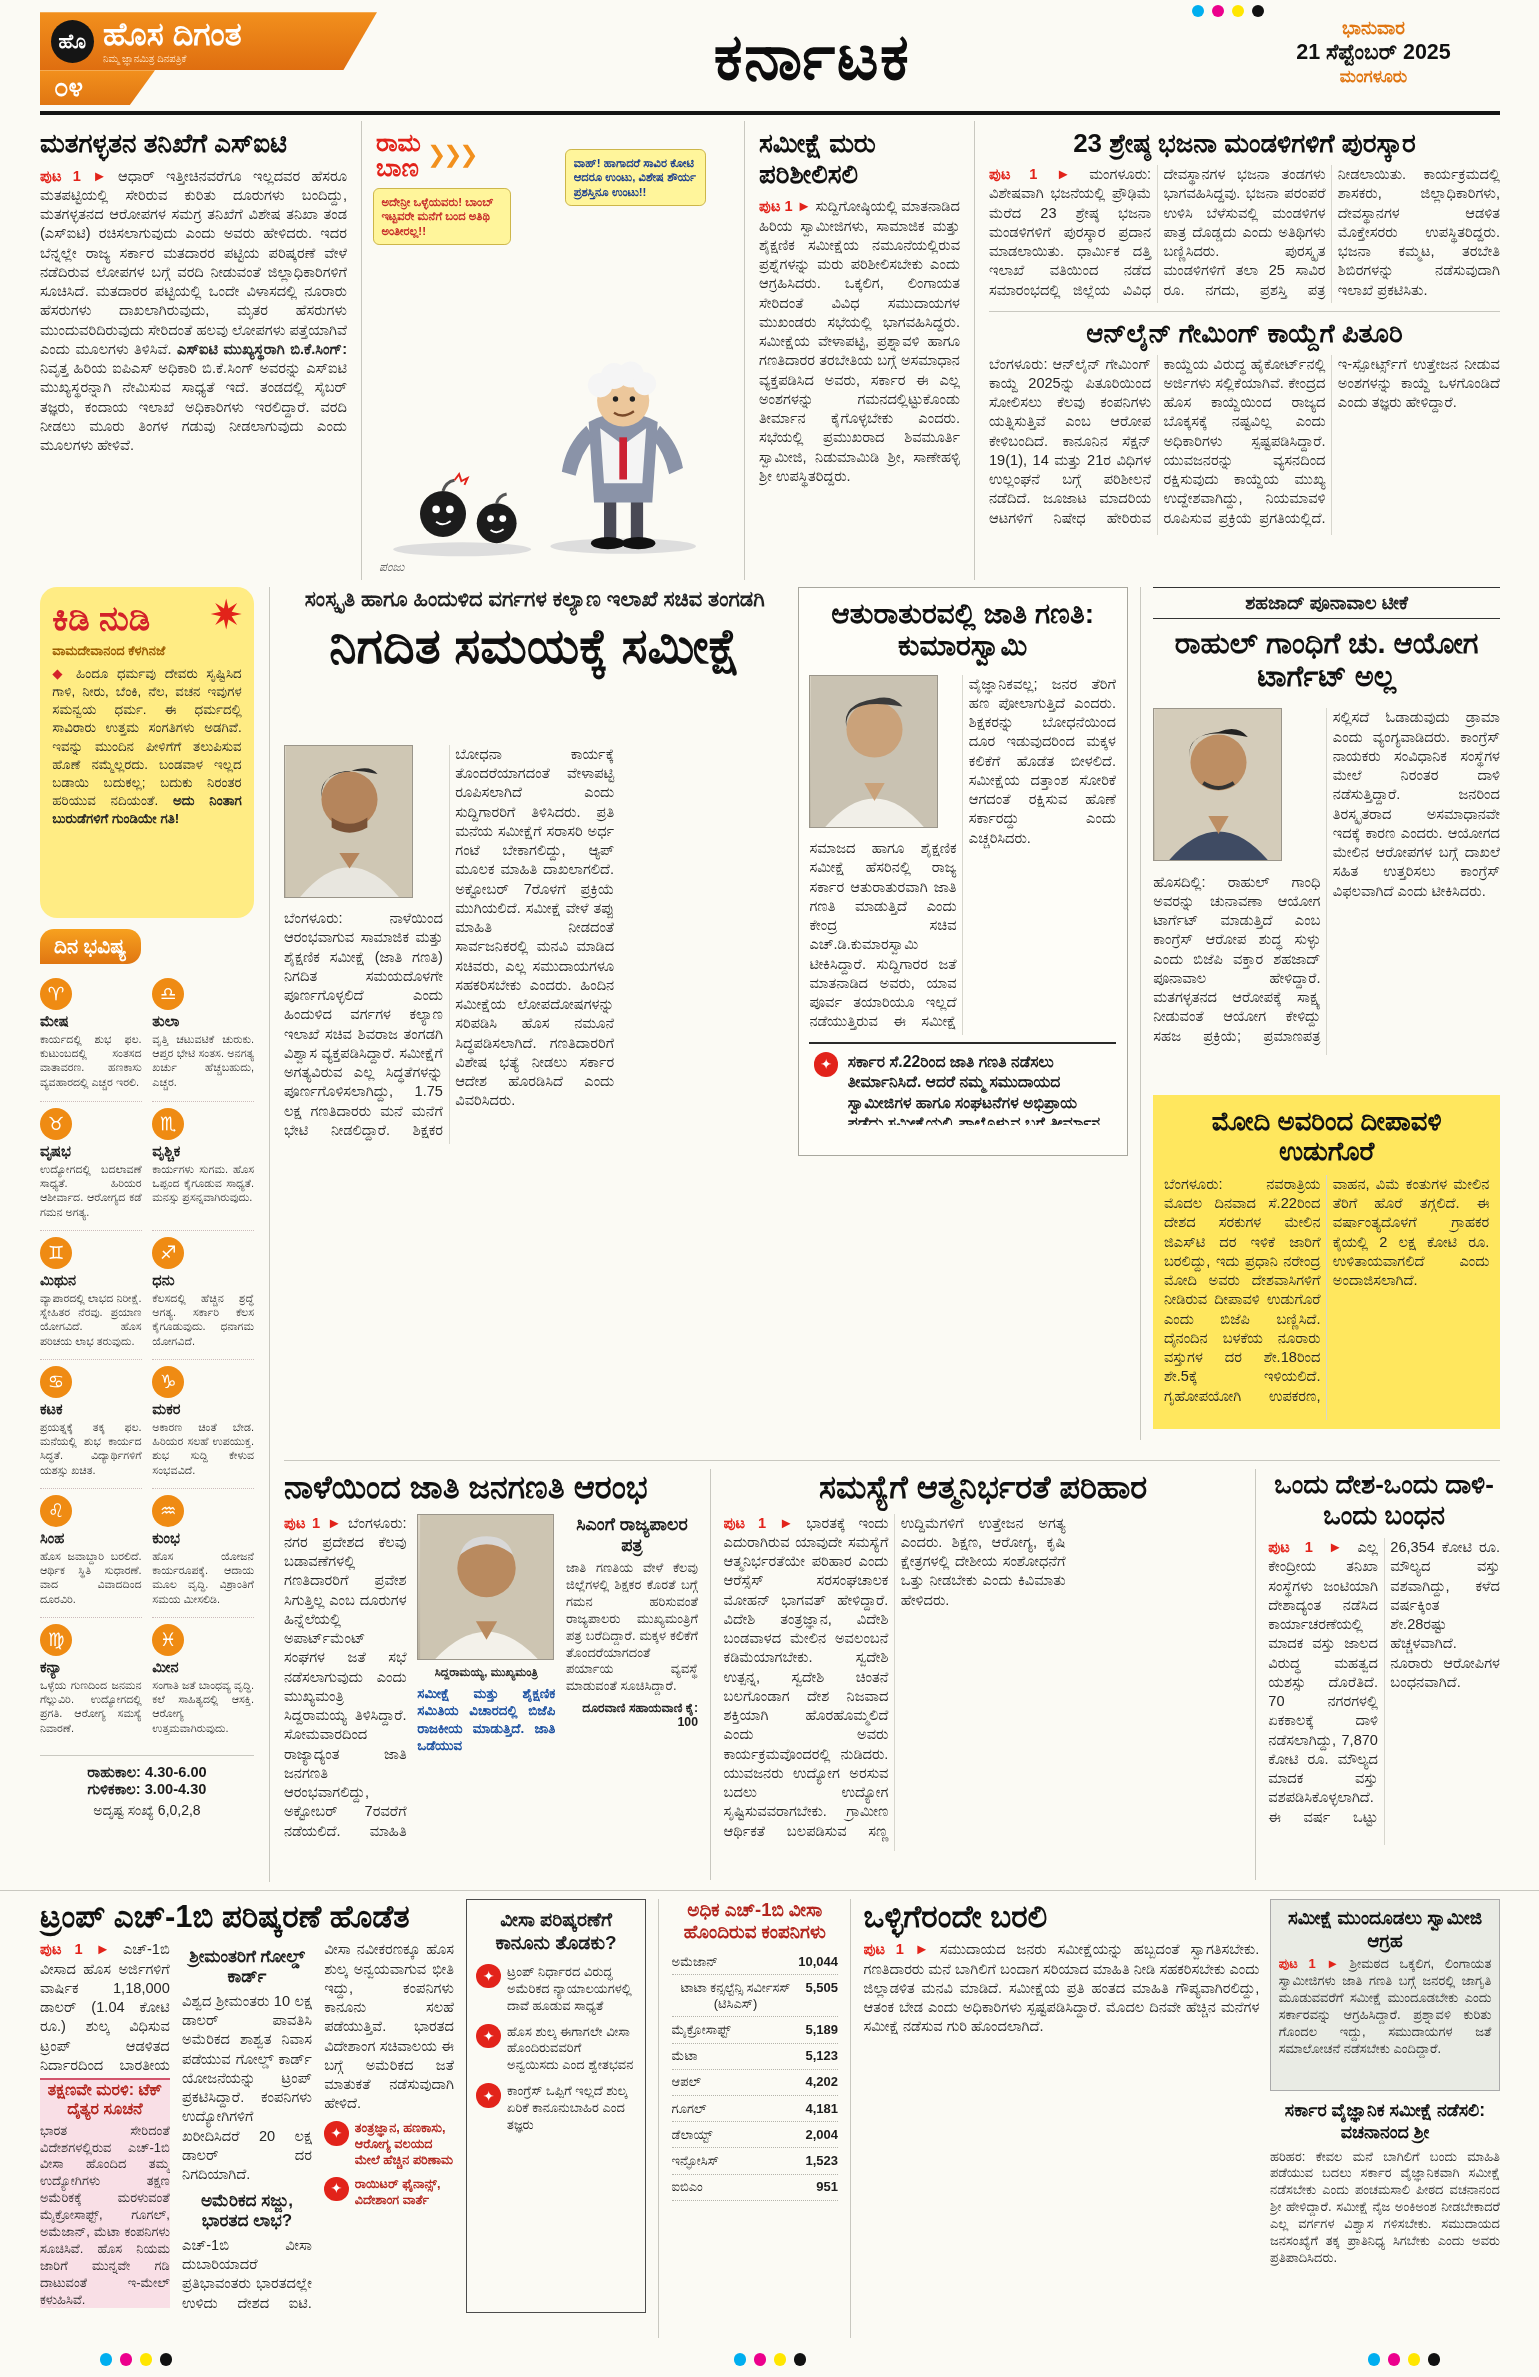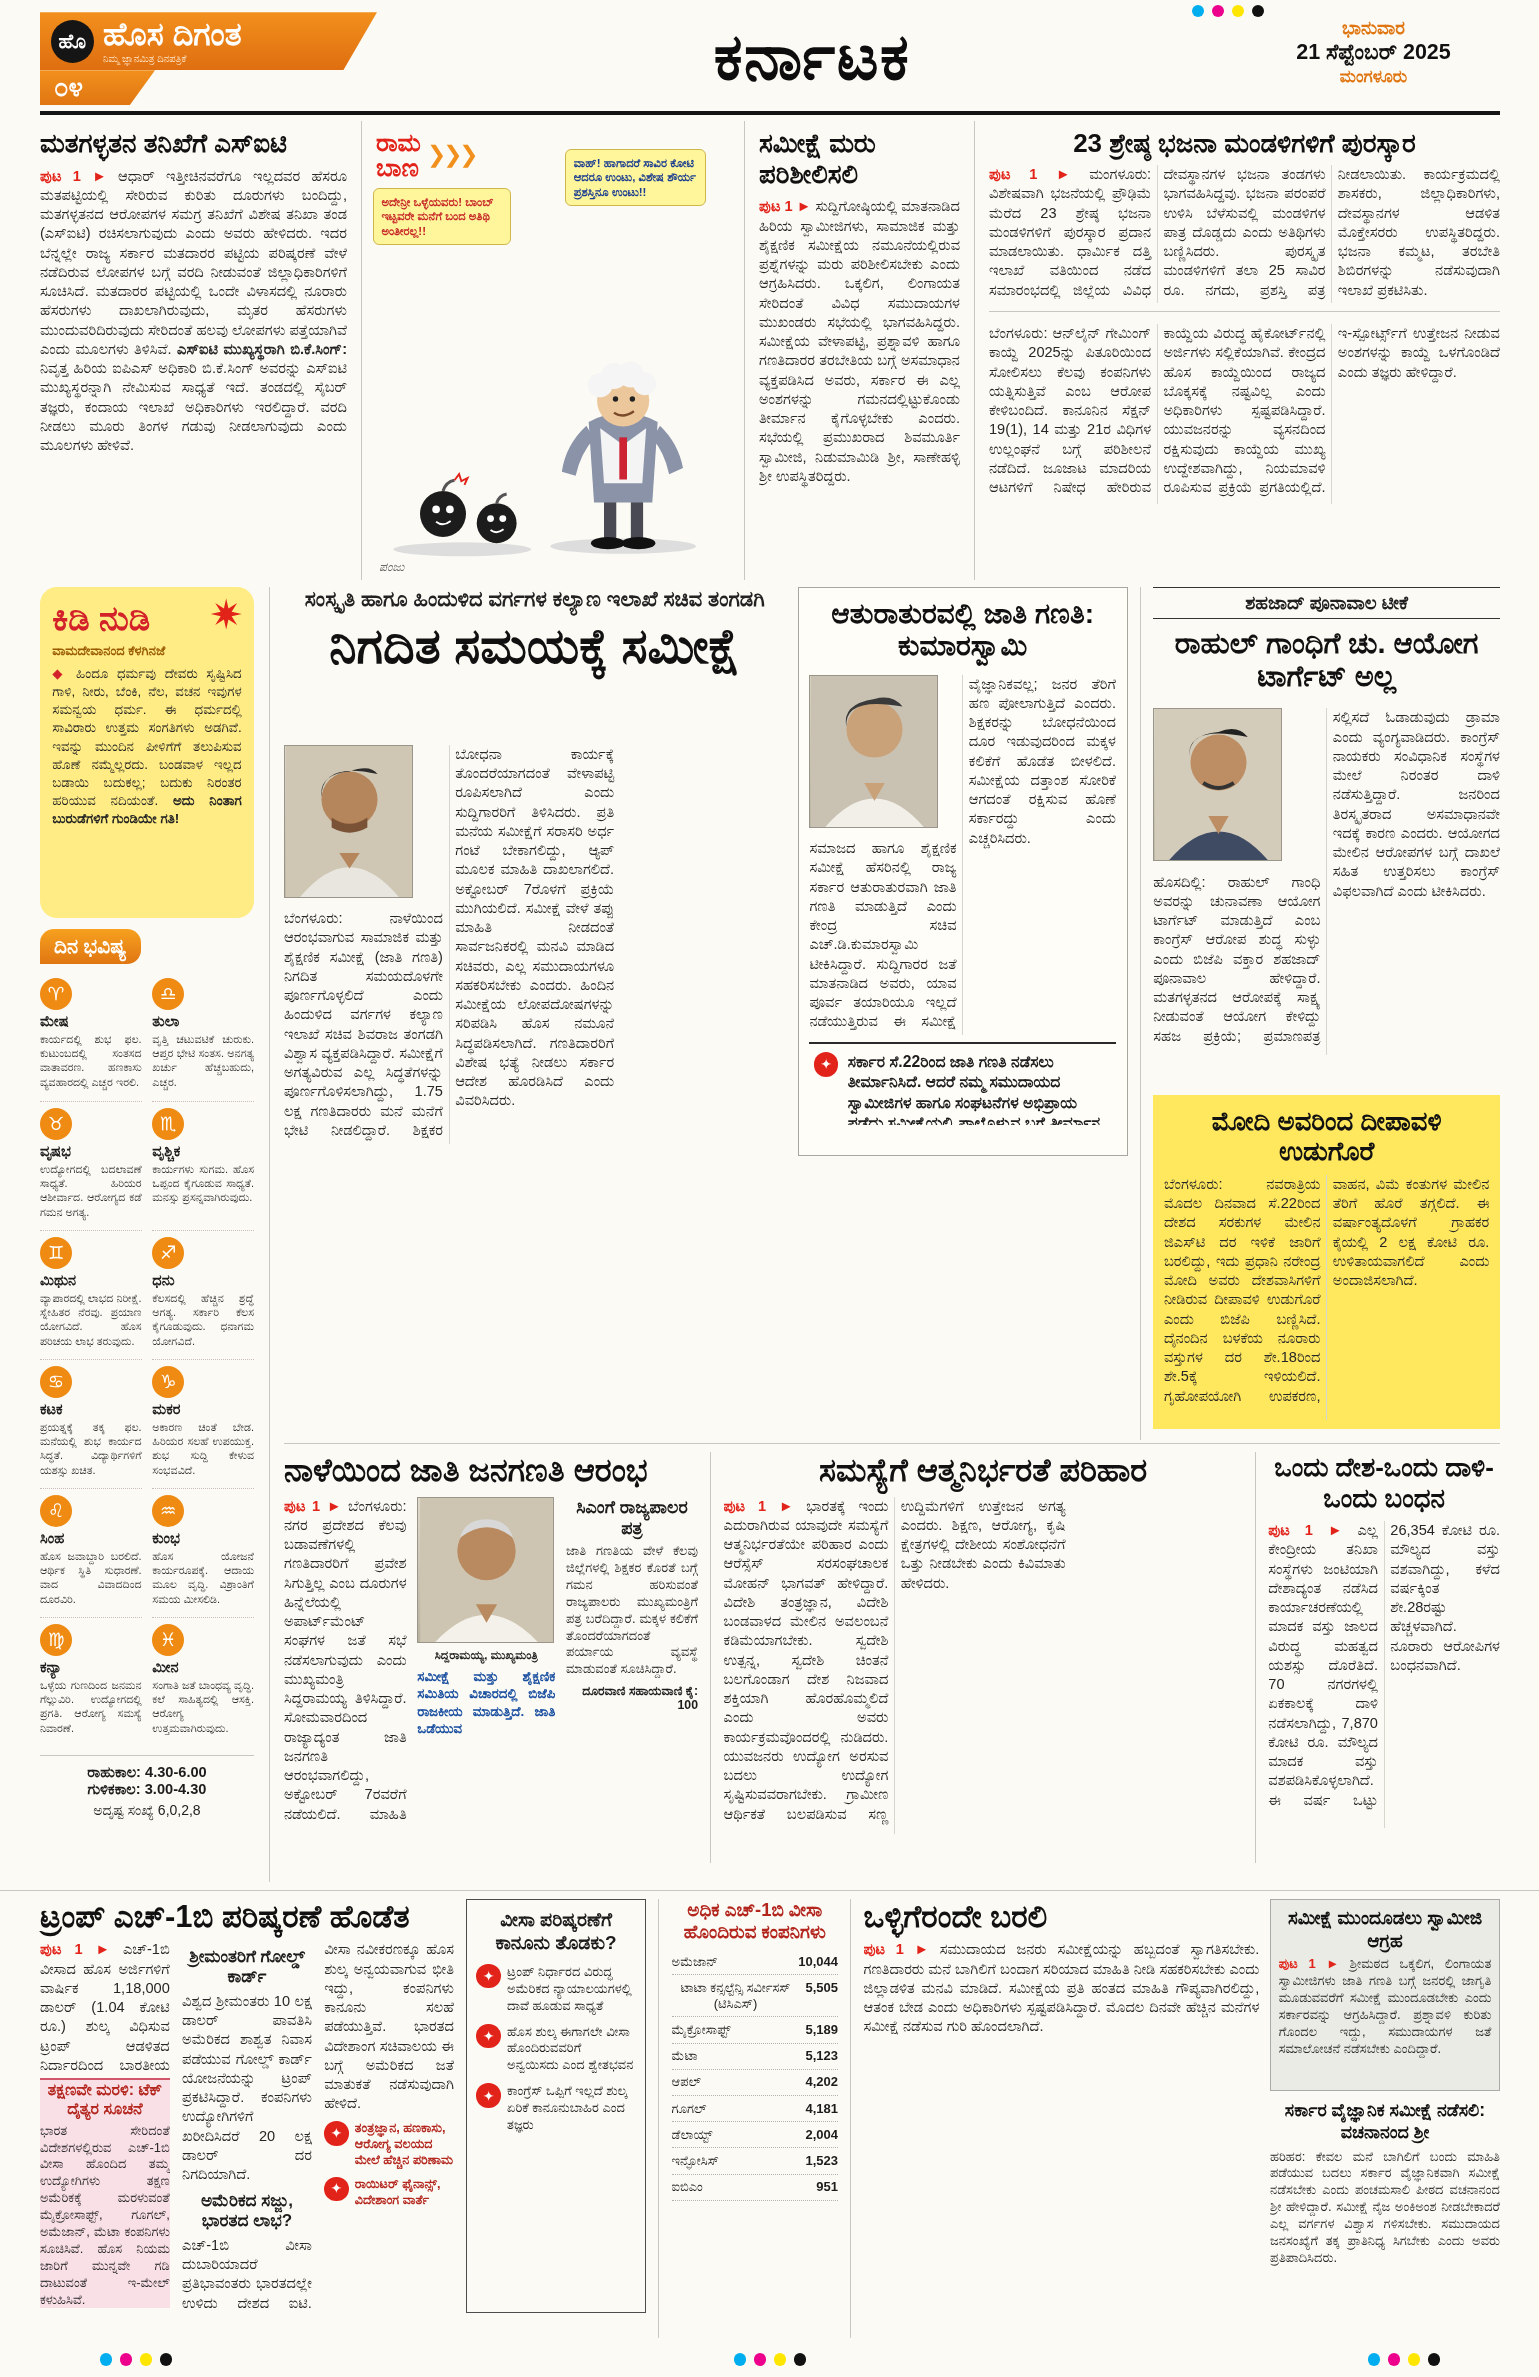--- a/index.html
+++ b/index.html
@@ -118,21 +118,21 @@
   .rail-kicker { border-top:1.5px solid #333; border-bottom:1.5px solid #333; text-align:center;
     font-weight:bold; font-size:18.4px; padding:3.8px 0; color:#202020; }
   .rahul .hl-lg { font-size:29px; text-align:center; margin:7.7px 0; height:74px; overflow:hidden; }
   .rahul-body { height:347px; overflow:hidden; }
   .deepavali { background:#ffe75e; margin-top:10.7px; padding:10.7px; height:334px; overflow:hidden; }
   .deepavali .hl-md { text-align:center; margin-bottom:7.7px; }
   .deepavali-body { height:245px; overflow:hidden; }
 
   
   .region-b { display:grid; grid-template-columns:414px 1fr 245px; gap:12.3px; height:420px;
-    border-top:0.8px solid #c9c8c0; margin-top:3px; padding-top:7.7px; overflow:hidden; }
+    border-top:0.8px solid #c9c8c0; margin-top:20px; padding-top:7.7px; overflow:hidden; }
   .region-b > * + * { border-left:0.8px solid #c9c8c0; padding-left:12.3px; }
   .census-cols { display:flex; gap:10.7px; margin-top:7.7px; height:330px; overflow:hidden; }
   .census-c1 { flex:1; overflow:hidden; }
   .census-c2 { width:138px; flex:none; }
   .census-c3 { width:132px; flex:none; overflow:hidden; }
   .photo-caption { font-size:11.5px; font-weight:bold; text-align:center; margin-top:3.1px; }
   .blue-quote { color:#1a4fa0; font-weight:bold; font-size:13.4px; line-height:1.3; margin-top:6.1px; text-align:justify; }
   .sub-head { font-weight:bold; font-size:17.6px; text-align:center; margin-bottom:4.6px; }
   .helpline { text-align:right; font-weight:bold; font-size:12.3px; margin-top:6.1px; }
   .atma-body { height:337px; overflow:hidden; margin-top:7.7px; }
@@ -274,20 +274,21 @@
       <article>
         <h2 class="hl-md center">23 ಶ್ರೇಷ್ಠ ಭಜನಾ ಮಂಡಳಿಗಳಿಗೆ ಪುರಸ್ಕಾರ</h2>
         <div class="ts-right-sub">
           <div class="body-sm cols3">
             <span class="lead-marker">ಪುಟ 1 ►</span>
             <span>ಮಂಗಳೂರು: ವಿಶೇಷವಾಗಿ ಭಜನೆಯಲ್ಲಿ ಪ್ರೌಢಿಮೆ ಮೆರೆದ 23 ಶ್ರೇಷ್ಠ ಭಜನಾ ಮಂಡಳಿಗಳಿಗೆ ಪುರಸ್ಕಾರ ಪ್ರದಾನ ಮಾಡಲಾಯಿತು. ಧಾರ್ಮಿಕ ದತ್ತಿ ಇಲಾಖೆ ವತಿಯಿಂದ ನಡೆದ ಸಮಾರಂಭದಲ್ಲಿ ಜಿಲ್ಲೆಯ ವಿವಿಧ ದೇವಸ್ಥಾನಗಳ ಭಜನಾ ತಂಡಗಳು ಭಾಗವಹಿಸಿದ್ದವು. ಭಜನಾ ಪರಂಪರೆ ಉಳಿಸಿ ಬೆಳೆಸುವಲ್ಲಿ ಮಂಡಳಿಗಳ ಪಾತ್ರ ದೊಡ್ಡದು ಎಂದು ಅತಿಥಿಗಳು ಬಣ್ಣಿಸಿದರು. ಪುರಸ್ಕೃತ ಮಂಡಳಿಗಳಿಗೆ ತಲಾ 25 ಸಾವಿರ ರೂ. ನಗದು, ಪ್ರಶಸ್ತಿ ಪತ್ರ ನೀಡಲಾಯಿತು. ಕಾರ್ಯಕ್ರಮದಲ್ಲಿ ಶಾಸಕರು, ಜಿಲ್ಲಾಧಿಕಾರಿಗಳು, ದೇವಸ್ಥಾನಗಳ ಆಡಳಿತ ಮೊಕ್ತೇಸರರು ಉಪಸ್ಥಿತರಿದ್ದರು. ಭಜನಾ ಕಮ್ಮಟ, ತರಬೇತಿ ಶಿಬಿರಗಳನ್ನು ನಡೆಸುವುದಾಗಿ ಇಲಾಖೆ ಪ್ರಕಟಿಸಿತು.</span>
           </div>
         </div>
       </article>
       <article class="gaming">
+        <h2 class="hl-md center">ಆನ್‌ಲೈನ್ ಗೇಮಿಂಗ್ ಕಾಯ್ದೆಗೆ ಪಿತೂರಿ</h2>
         <div class="ts-right-sub2">
           <div class="body-sm cols3">ಬೆಂಗಳೂರು: ಆನ್‌ಲೈನ್ ಗೇಮಿಂಗ್ ಕಾಯ್ದೆ 2025ನ್ನು ಪಿತೂರಿಯಿಂದ ಸೋಲಿಸಲು ಕೆಲವು ಕಂಪನಿಗಳು ಯತ್ನಿಸುತ್ತಿವೆ ಎಂಬ ಆರೋಪ ಕೇಳಿಬಂದಿದೆ. ಕಾನೂನಿನ ಸೆಕ್ಷನ್ 19(1), 14 ಮತ್ತು 21ರ ವಿಧಿಗಳ ಉಲ್ಲಂಘನೆ ಬಗ್ಗೆ ಪರಿಶೀಲನೆ ನಡೆದಿದೆ. ಜೂಜಾಟ ಮಾದರಿಯ ಆಟಗಳಿಗೆ ನಿಷೇಧ ಹೇರಿರುವ ಕಾಯ್ದೆಯ ವಿರುದ್ಧ ಹೈಕೋರ್ಟ್‌ನಲ್ಲಿ ಅರ್ಜಿಗಳು ಸಲ್ಲಿಕೆಯಾಗಿವೆ. ಕೇಂದ್ರದ ಹೊಸ ಕಾಯ್ದೆಯಿಂದ ರಾಜ್ಯದ ಬೊಕ್ಕಸಕ್ಕೆ ನಷ್ಟವಿಲ್ಲ ಎಂದು ಅಧಿಕಾರಿಗಳು ಸ್ಪಷ್ಟಪಡಿಸಿದ್ದಾರೆ. ಯುವಜನರನ್ನು ವ್ಯಸನದಿಂದ ರಕ್ಷಿಸುವುದು ಕಾಯ್ದೆಯ ಮುಖ್ಯ ಉದ್ದೇಶವಾಗಿದ್ದು, ನಿಯಮಾವಳಿ ರೂಪಿಸುವ ಪ್ರಕ್ರಿಯೆ ಪ್ರಗತಿಯಲ್ಲಿದೆ. ಇ-ಸ್ಪೋರ್ಟ್ಸ್‌ಗೆ ಉತ್ತೇಜನ ನೀಡುವ ಅಂಶಗಳನ್ನು ಕಾಯ್ದೆ ಒಳಗೊಂಡಿದೆ ಎಂದು ತಜ್ಞರು ಹೇಳಿದ್ದಾರೆ.</div>
         </div>
       </article>
     </div>
   </section>
 
   <section class="main-grid content">
 
     <aside class="left-rail">

